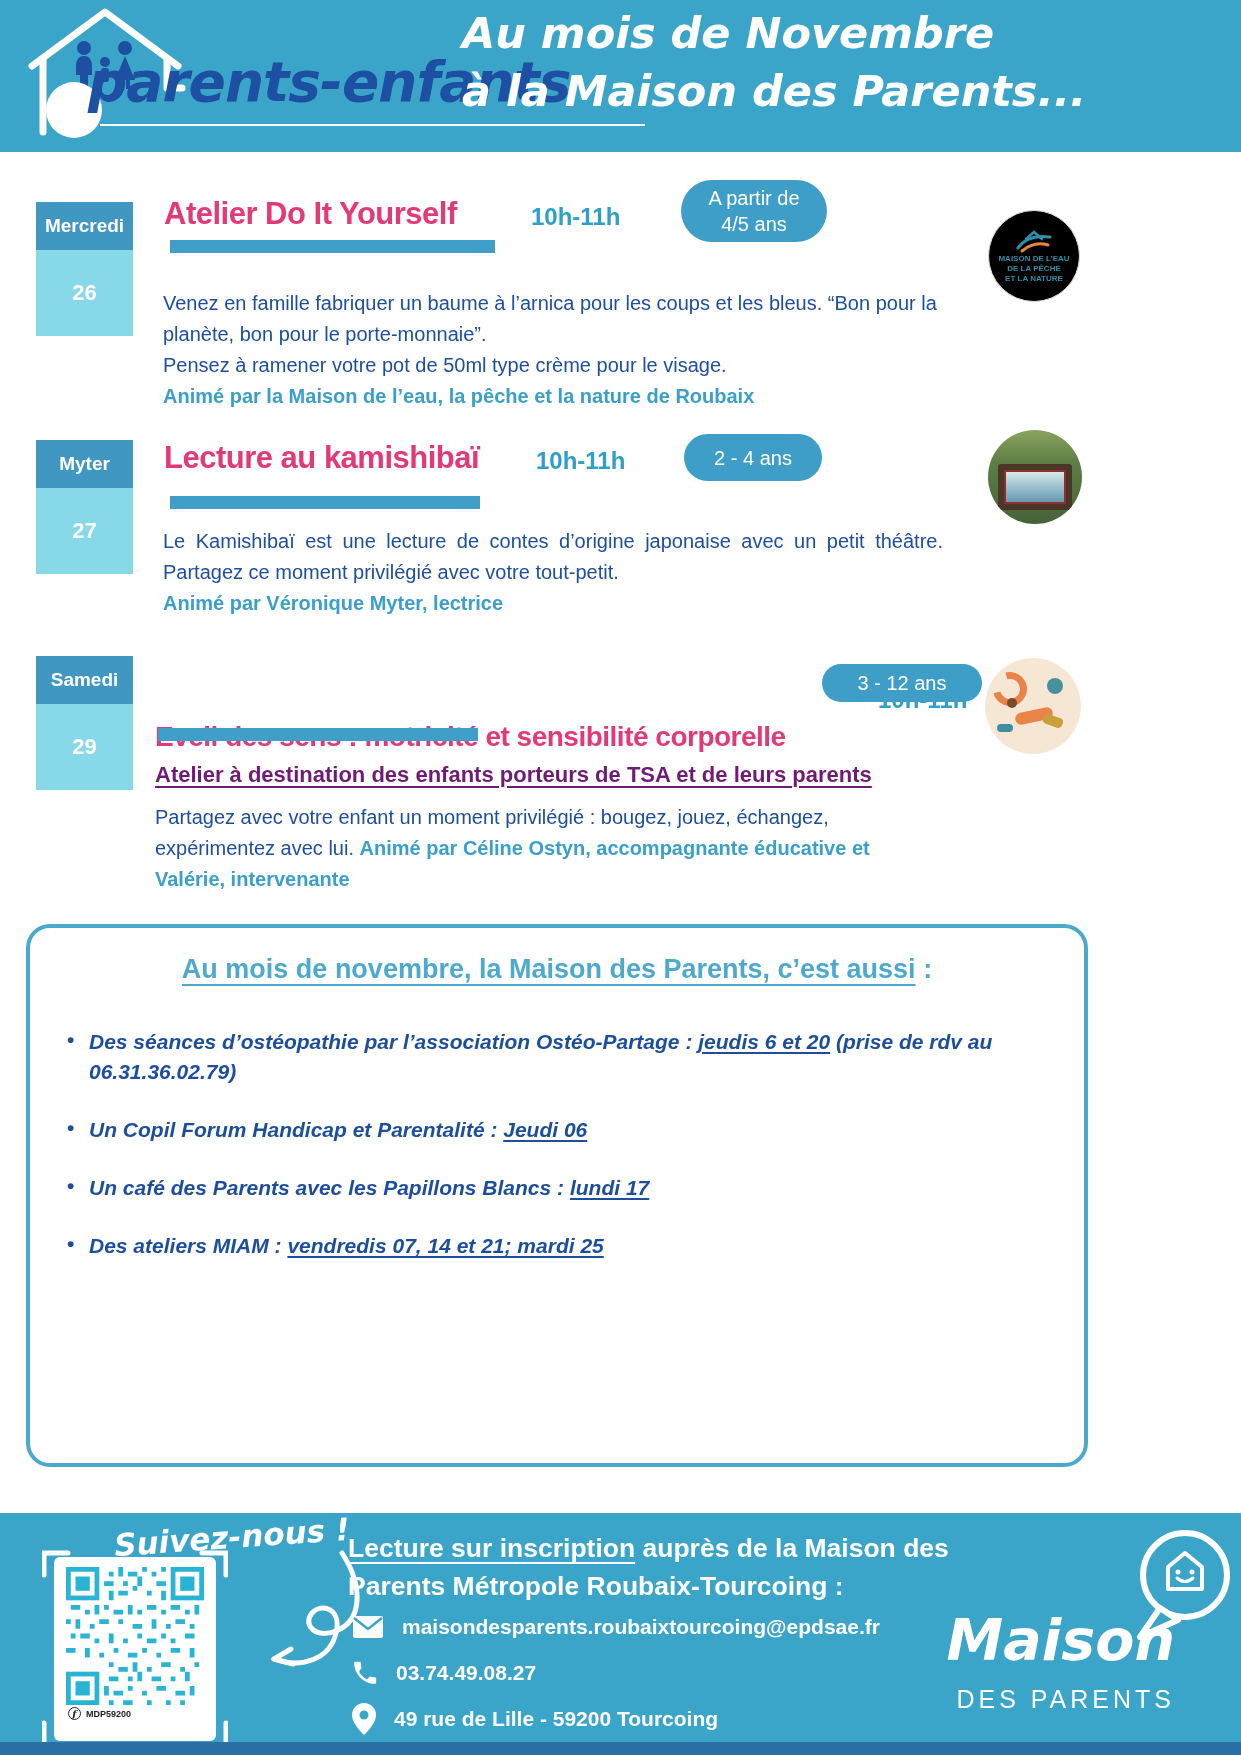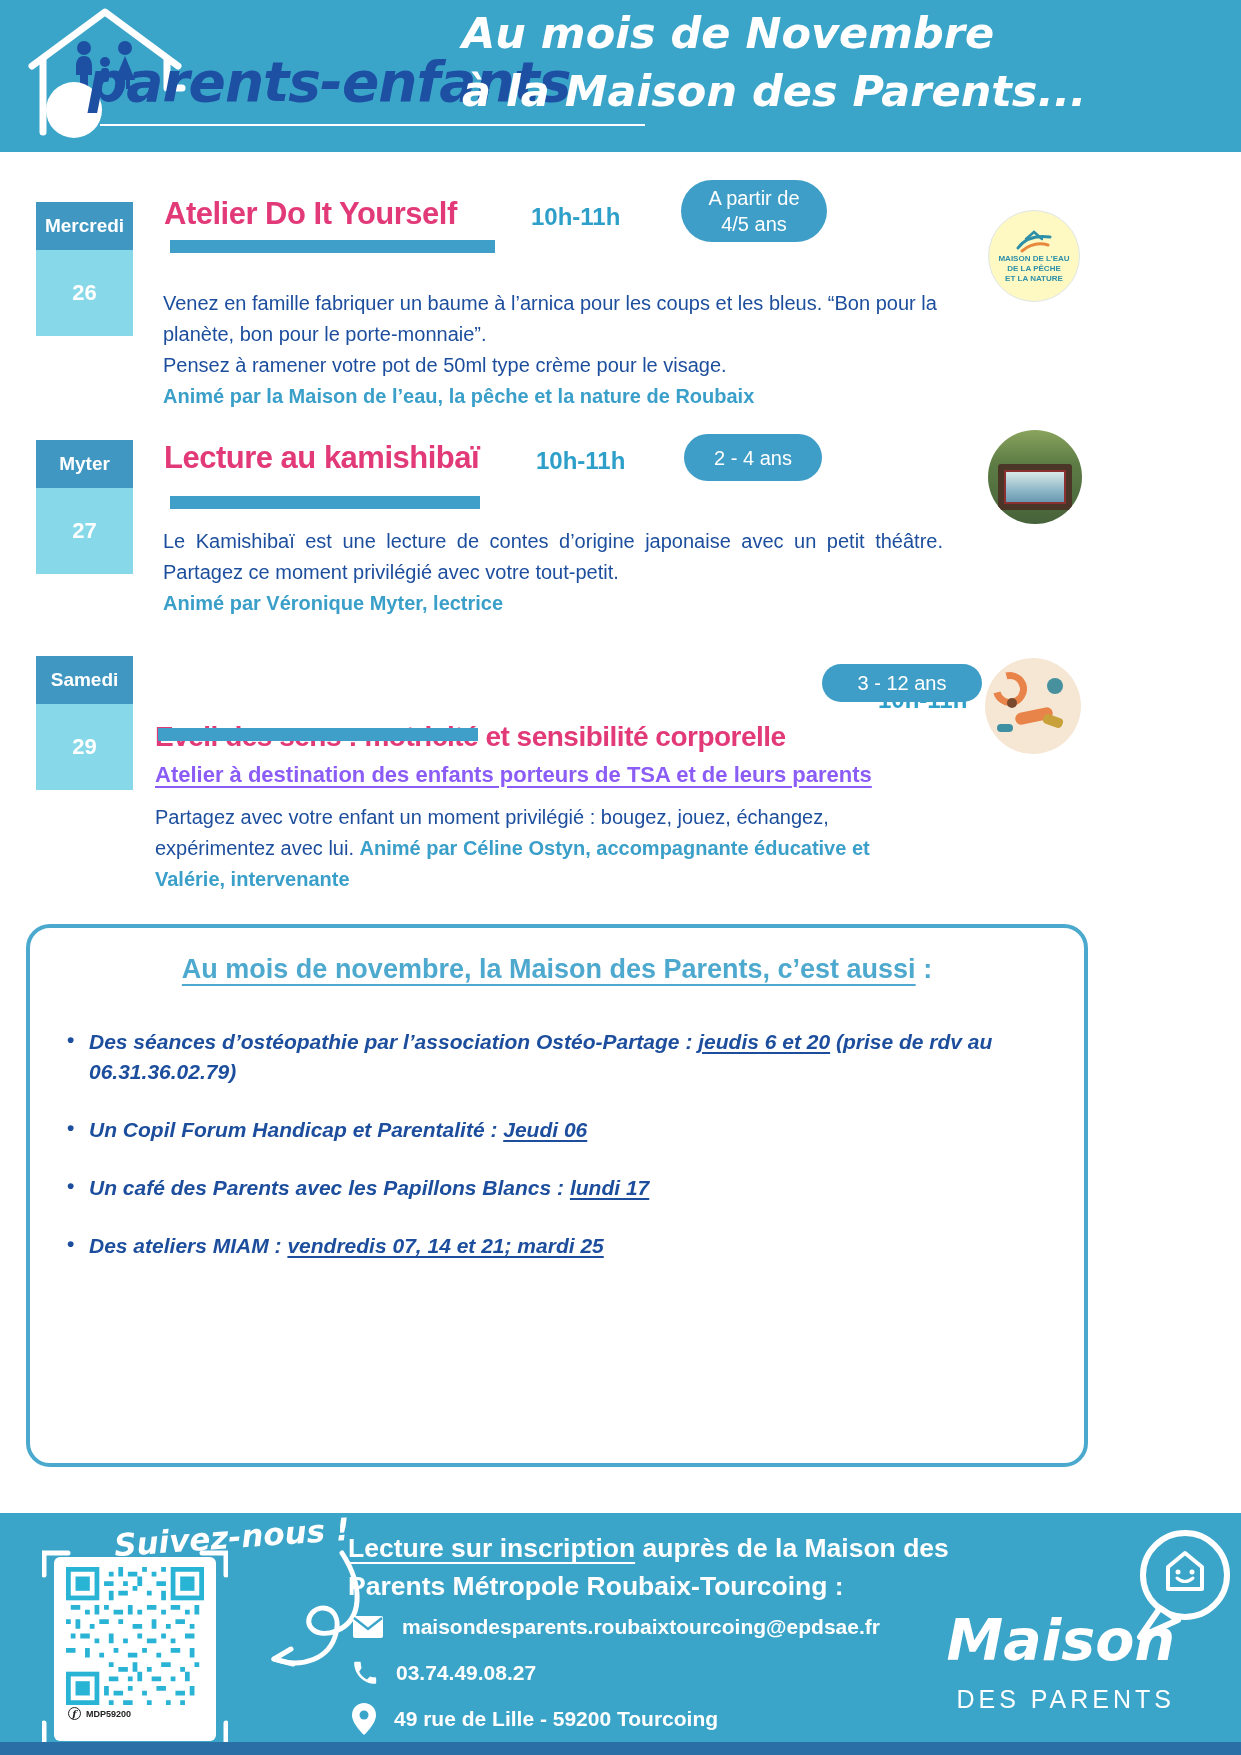--- a/index.html
+++ b/index.html
@@ -40,33 +40,33 @@
           align-items:center; justify-content:center; border-radius:31px; line-height:26px; text-align:center; }
   .e1 .pill { left:681px; top:-16px; width:146px; height:62px; }
   .e2 .pill { left:684px; top:-6px;  width:138px; height:47px; }
   .e3 .pill { left:822px; top:-14px; width:160px; height:38px; border-radius:19px; }
 
   .bar { position:absolute; height:13px; background:#3F9FC9; }
   .e1 .bar { left:170px; top:44px; width:325px; }
   .e2 .bar { left:170px; top:56px; width:310px; }
   .e3 .bar { left:158px; top:50px; width:320px; }
 
-  .subtitle { position:absolute; left:155px; top:84px; font-size:22px; font-weight:bold; color:#8b5cf6;
+  .subtitle { position:absolute; left:155px; top:84px; font-size:22px; font-weight:bold; color:#701a75;
               text-decoration:underline; text-underline-offset:4px; white-space:nowrap; }
 
   .etext { position:absolute; color:#1C4E9D; font-size:20px; line-height:31px; }
   .e1 .etext { left:163px; top:92px;  width:800px; }
   .e2 .etext { left:163px; top:86px;  width:780px; }
   .e2 .desc  { text-align:justify; }
   .e3 .etext { left:155px; top:124px; width:725px; }
   .host { color:#3A9FC9; font-weight:bold; }
   p.host { margin:0; }
 
   .eimg { position:absolute; border-radius:50%; overflow:hidden; }
-  .img1 { left:988px; top:14px; width:92px; height:92px; background:#fef9c3; border:1px solid #dfe5e8;
+  .img1 { left:988px; top:14px; width:92px; height:92px; background:#000000; border:1px solid #dfe5e8;
           display:flex; flex-direction:column; align-items:center; justify-content:center; text-align:center; }
   .img1 .l1 { font-size:8px; font-weight:bold; color:#2E8FA8; line-height:10px; letter-spacing:0; }
   .img2 { left:988px; top:-10px; width:94px; height:94px; position:absolute; }
   .img2 .k1 { position:absolute; inset:0; background:linear-gradient(180deg,#8aa45e,#5d7d45 35%,#46623a); }
   .img2 .k2 { position:absolute; left:10px; top:34px; width:74px; height:46px; background:#4a3526; border-radius:3px; }
   .img2 .k3 { position:absolute; left:16px; top:40px; width:62px; height:34px;
               background:linear-gradient(180deg,#d8e8e8,#8fb8c8 60%,#6898b0); border:2px solid #8a3030; }
   .img3 { left:985px; top:-20px; width:96px; height:96px; background:#F6E7D4; position:absolute; }
   .img3 div { position:absolute; }
   .v1 { left:8px; top:14px; width:34px; height:34px; border:7px solid #E8834A; border-left-color:transparent;

